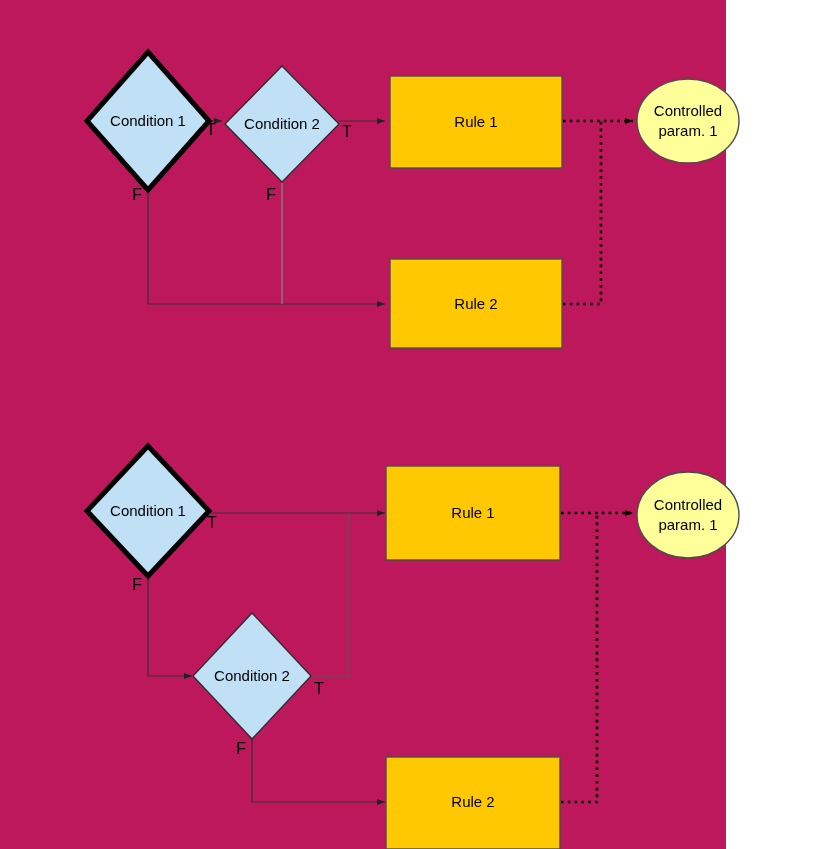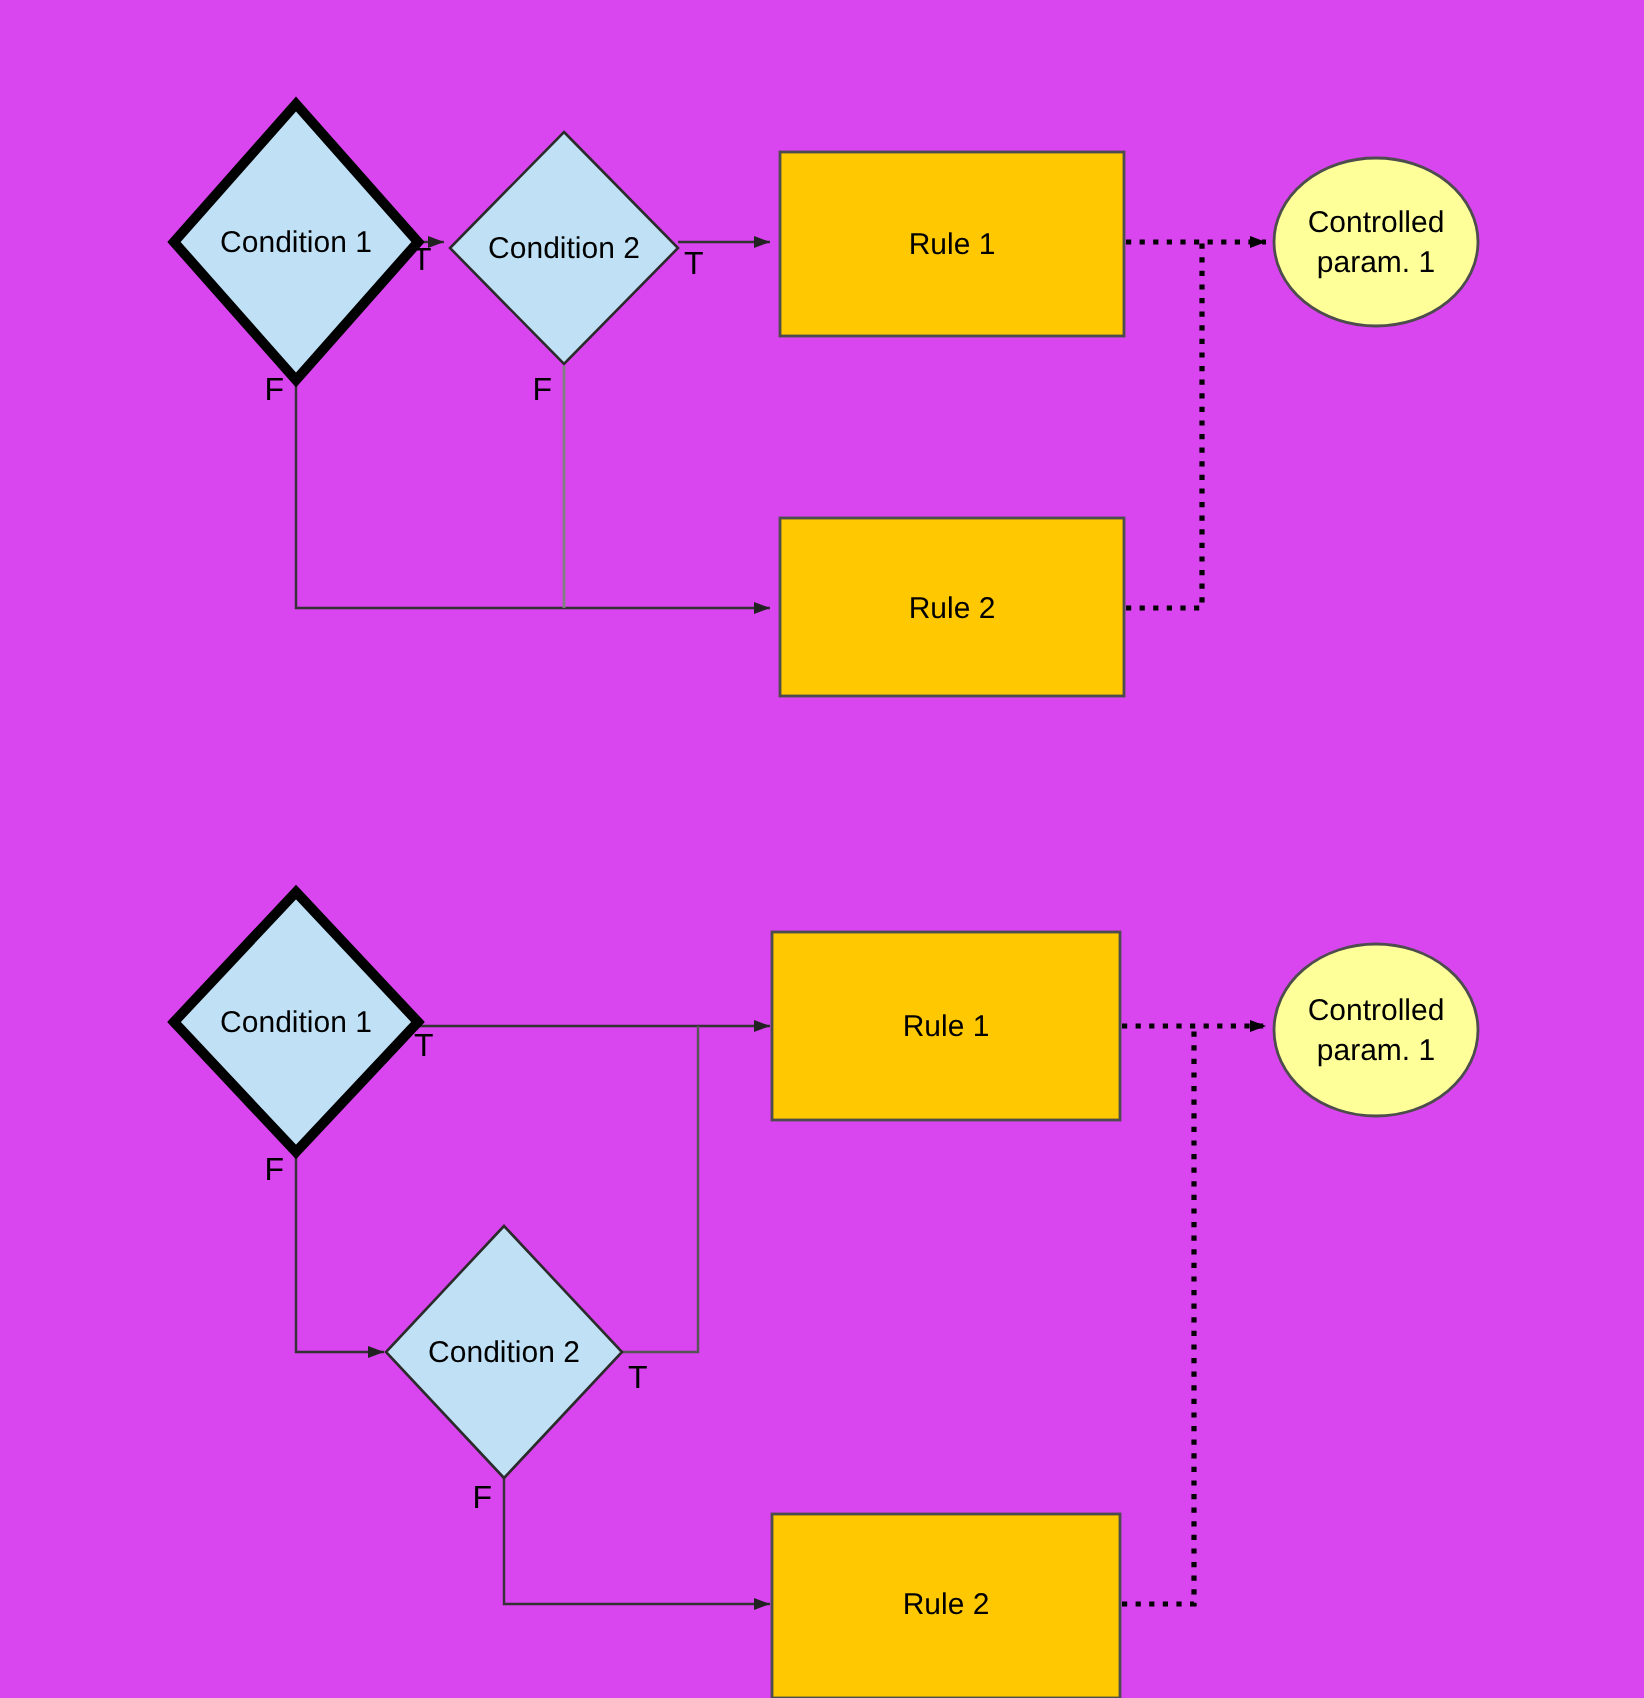--- a/index.html
+++ b/index.html
@@ -8,23 +8,23 @@
     background: #ffffff;
   }
   body {
     width: 822px;
     height: 849px;
     font-family: "Liberation Sans", sans-serif;
     overflow: hidden;
   }
   #canvas-root {
     position: relative;
-    width: 822px;
+    width: 726px;
     height: 849px;
-    background: #d946ef;
+    background: #be185d;
   }
   svg.diagram-layer {
     position: absolute;
     top: 0;
     left: 0;
     width: 822px;
     height: 849px;
   }
   text {
     font-family: "Liberation Sans", sans-serif;

